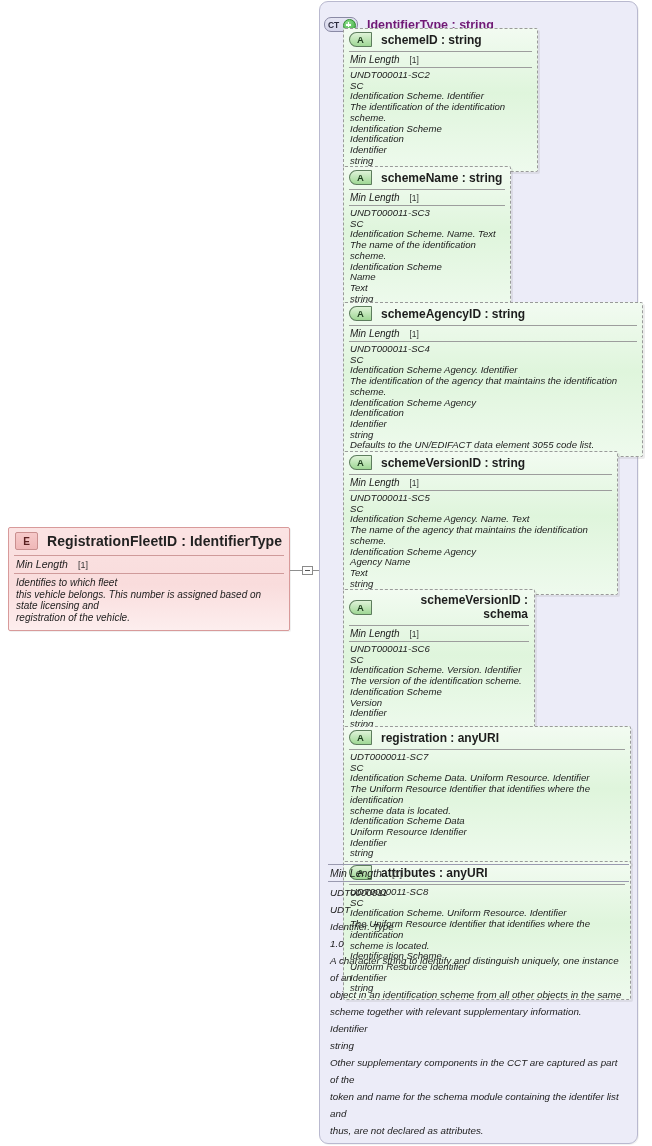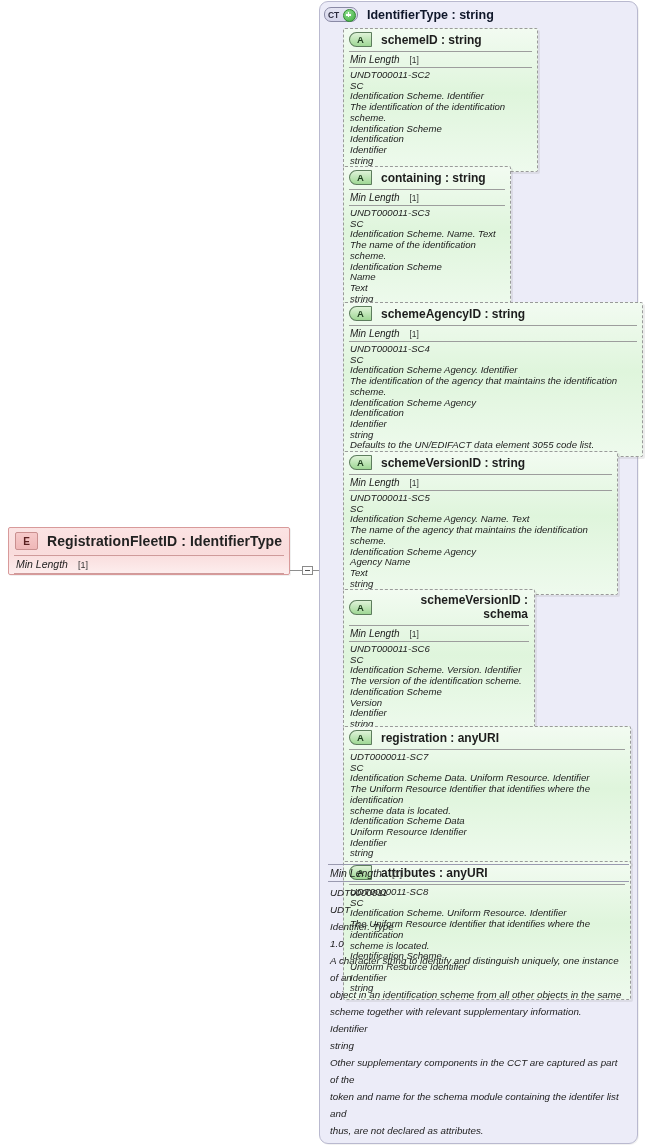--- a/index.html
+++ b/index.html
@@ -61,21 +61,21 @@
   .ct-box{
     position:absolute;left:319px;top:1px;width:319px;height:1143px;
     box-sizing:border-box;
     border:1px solid #b9b9cf;
     border-radius:9px;
     background:#ececf8;
     box-shadow:1px 1px 0 rgba(0,0,0,.05);
   }
   .ct-head{
     display:flex;align-items:center;gap:9px;
-    padding:5px 0 0 4px;
+    padding:15px 0 0 4px;
   }
   .badge-ct{
     position:relative;
     width:34px;height:15px;flex:0 0 auto;
     border:1px solid #8a8aa5;border-radius:7px;
     background:linear-gradient(to bottom,#e5e5f3,#d4d4ea);
     display:flex;align-items:center;
     box-sizing:border-box;
   }
   .badge-ct .ct-txt{
@@ -84,21 +84,21 @@
   .badge-ct .ct-plus{
     position:absolute;right:1px;top:1px;width:11px;height:11px;border-radius:50%;
     background:radial-gradient(circle at 35% 30%,#8fe08f,#3faa3f);
     border:1px solid #2f8a2f;
   }
   .badge-ct .ct-plus::before,.badge-ct .ct-plus::after{
     content:"";position:absolute;background:#fff;
   }
   .badge-ct .ct-plus::before{left:2px;top:4px;width:5px;height:1.5px;}
   .badge-ct .ct-plus::after{left:3.7px;top:2.2px;width:1.5px;height:5px;}
-  .ct-title{font-size:12.5px;font-weight:bold;color:#0f172a;}
+  .ct-title{font-size:12.5px;font-weight:bold;color:#701a75;}
 
   
   .attr-box{
     position:absolute;box-sizing:border-box;
     border:1px dashed #9a9a9a;
     background:linear-gradient(to bottom,#f2fbf1 0%,#dff5dc 45%,#eefaed 100%);
     border-radius:2px;
     box-shadow:2px 2px 0 rgba(150,150,150,.18);
   }
   .attr-head{display:flex;align-items:center;gap:9px;padding:3px 6px 4px 5px;}
@@ -147,20 +147,23 @@
   <div class="el-head">
     <span class="badge-e">E</span>
     <span class="el-title">RegistrationFleetID : IdentifierType</span>
   </div>
   <div class="el-rule"></div>
   <div class="el-facet">
     <span>Min Length</span>
     <span class="card">[1]</span>
   </div>
   <div class="el-rule"></div>
+  <div class="el-doc">Identifies to which fleet
+this vehicle belongs. This number is assigned based on state licensing and
+registration of the vehicle.</div>
 </div>
 
 <div class="conn-line" style="left:290px;top:570px;width:13px;height:1px;"></div>
 <div class="conn-box" style="left:302px;top:566px;"></div>
 <div class="conn-line" style="left:313px;top:570px;width:12px;height:1px;"></div>
 
 <div class="ct-box">
   <div class="ct-head">
     <span class="badge-ct">
       <span class="ct-txt">CT</span>
@@ -186,21 +189,21 @@
 The identification of the identification scheme.
 Identification Scheme
 Identification
 Identifier
 string</div>
   </div>
 
   <div class="attr-box" style="left:23px;top:164px;width:168px;">
     <div class="attr-head">
       <span class="badge-a">A</span>
-      <span class="attr-title">containing : string</span>
+      <span class="attr-title">schemeName : string</span>
     </div>
     <div class="attr-rule"></div>
     <div class="attr-facet">
       <span>Min Length</span>
       <span class="card">[1]</span>
     </div>
     <div class="attr-rule"></div>
     <div class="attr-doc">UNDT000011-SC3
 SC
 Identification Scheme. Name. Text

